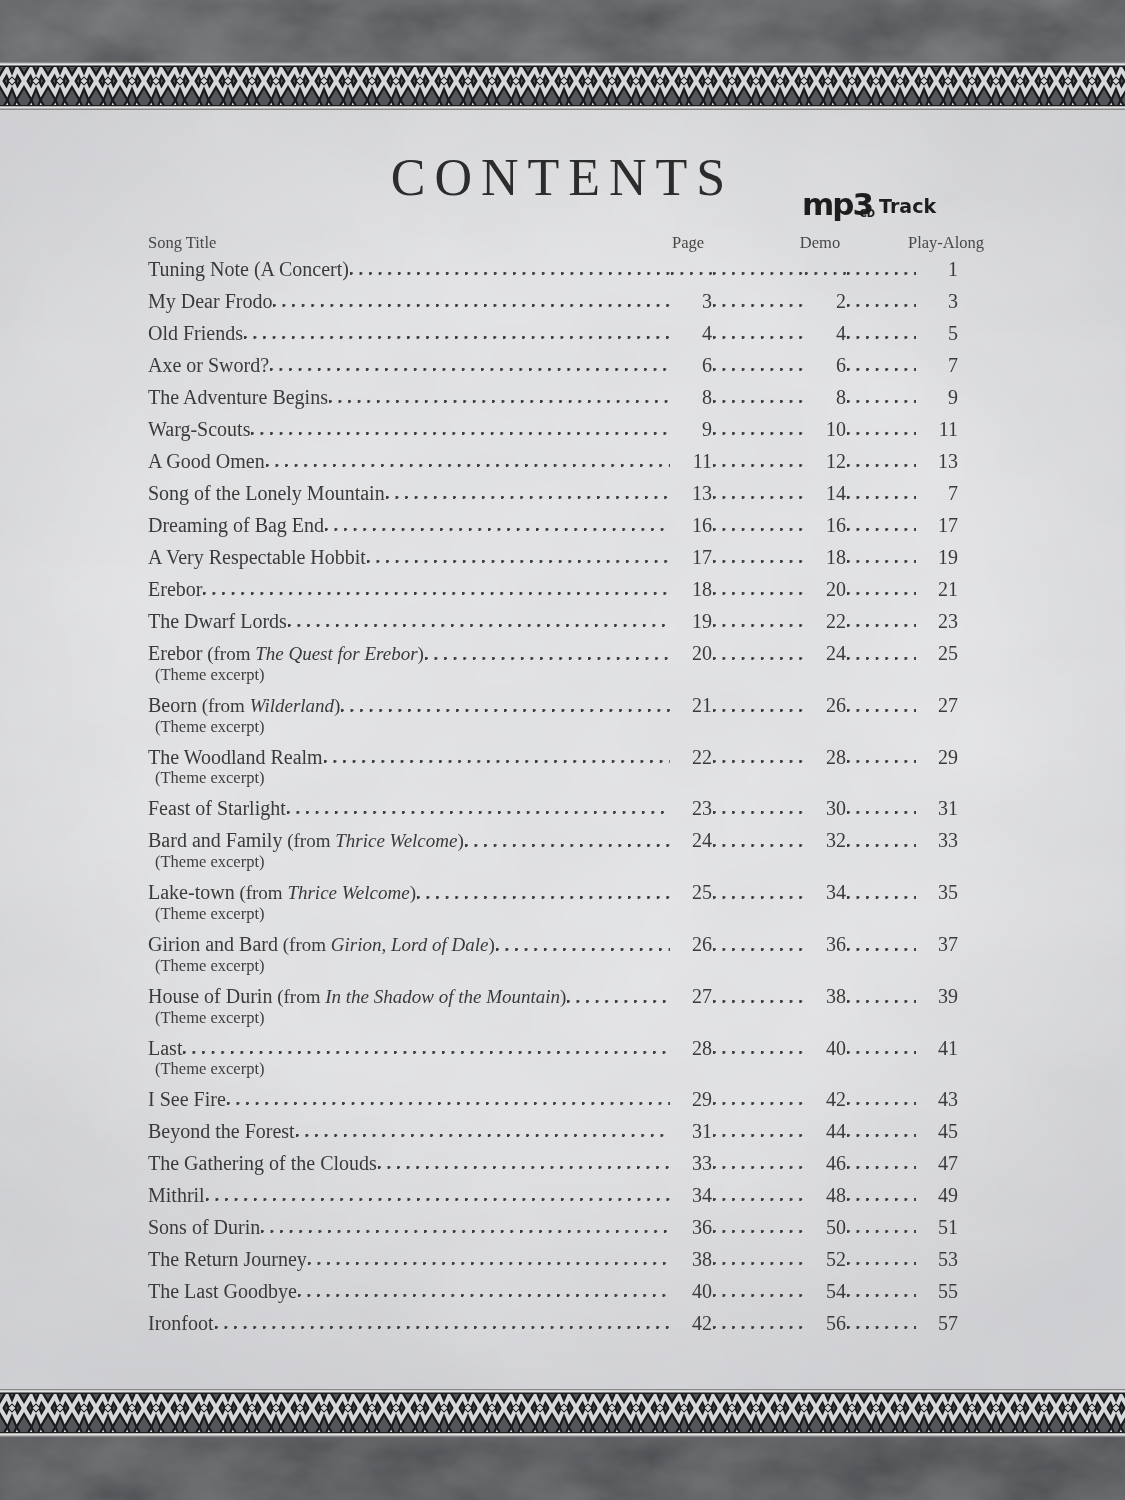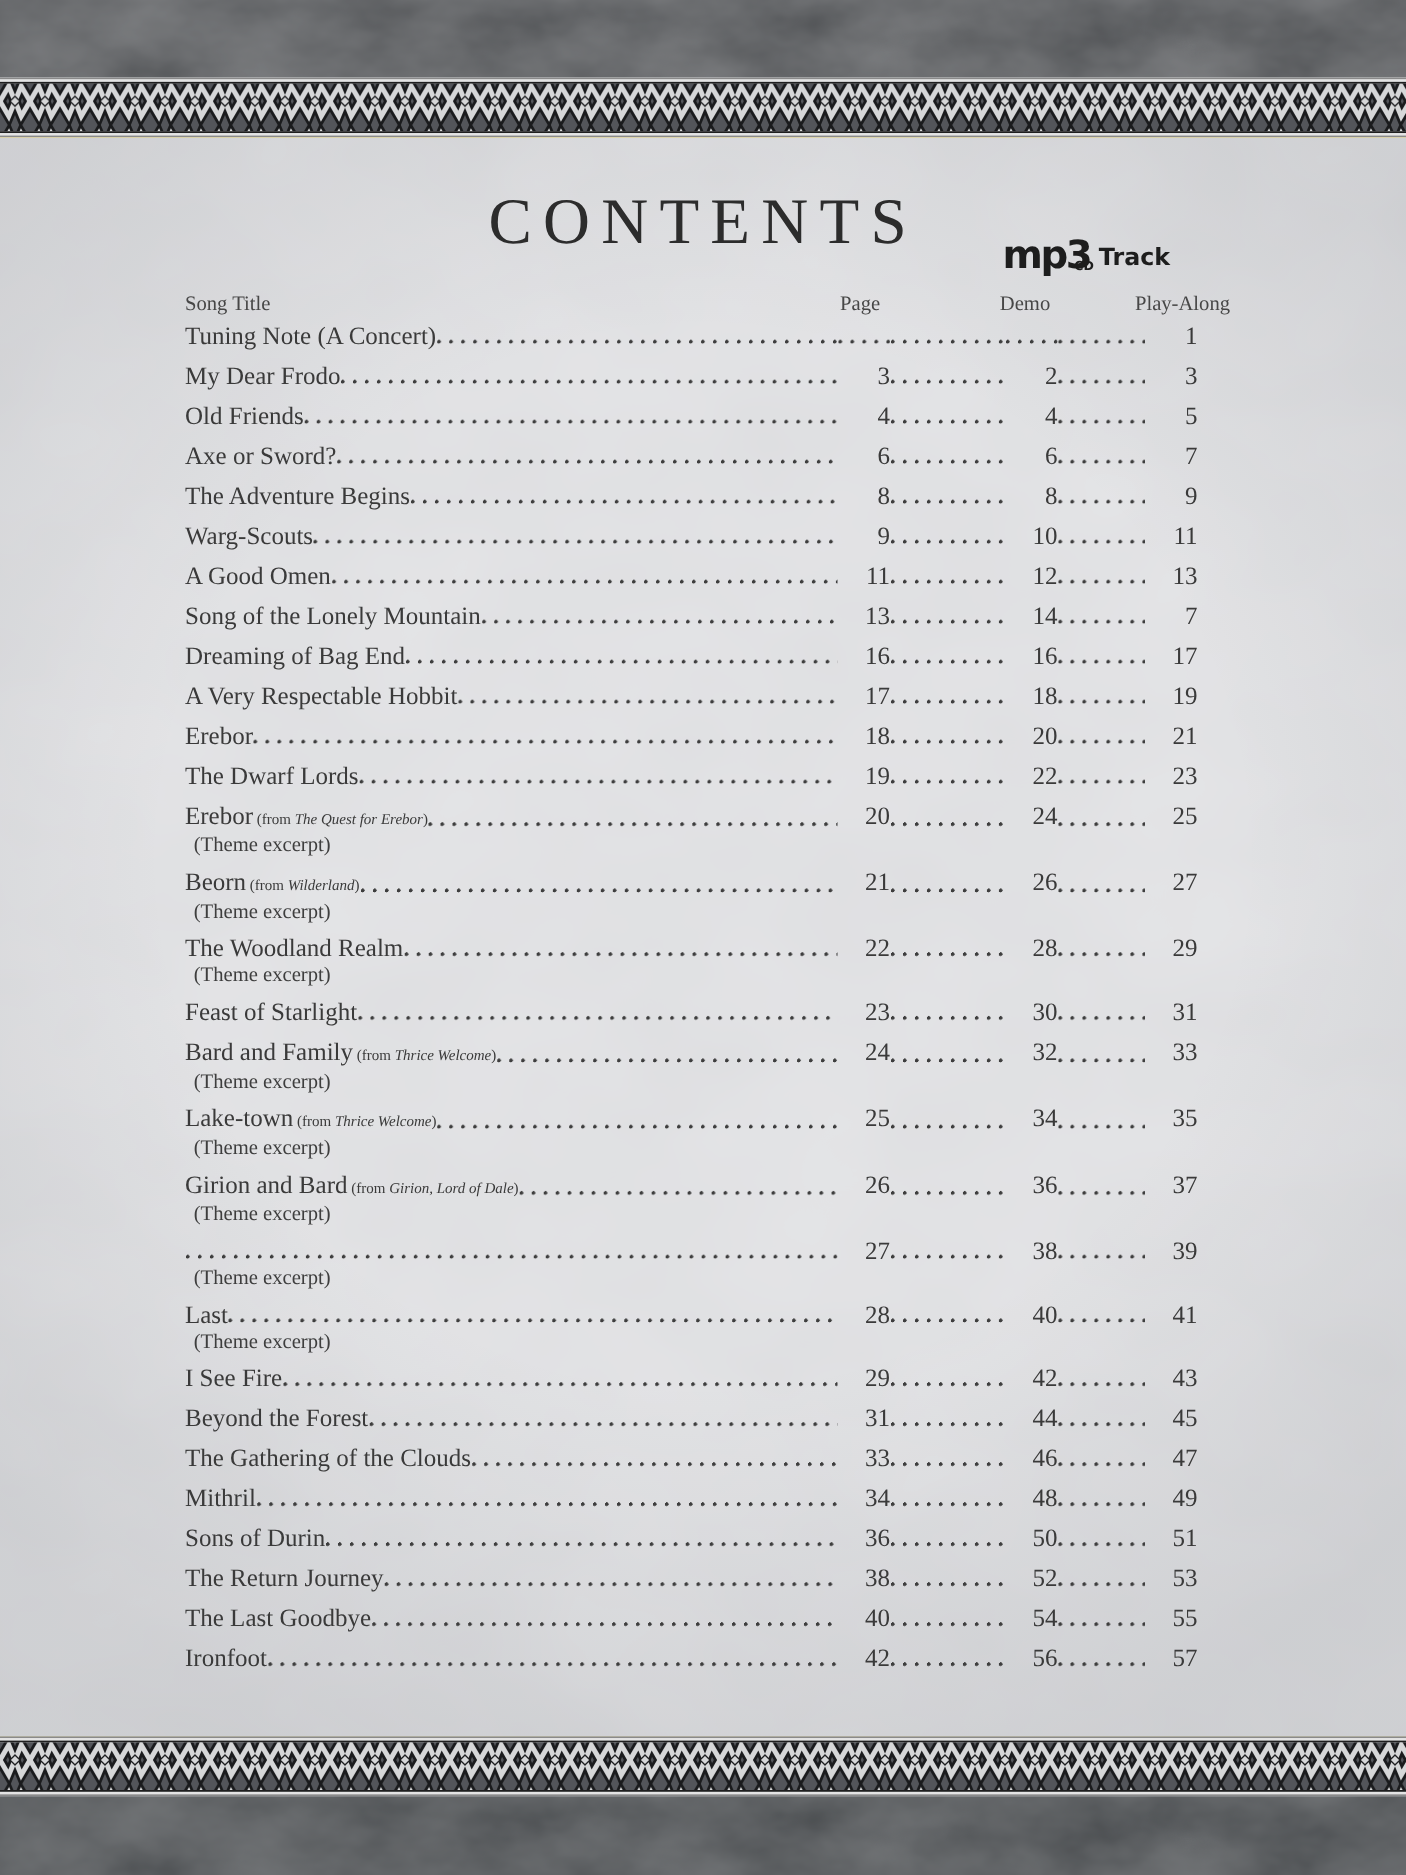--- a/index.html
+++ b/index.html
@@ -1,20 +1,20 @@
 <!DOCTYPE html>
 <html><head>
 <meta charset="utf-8">
 <style>
   html,body{margin:0;padding:0;background:#202225;}
   .stage{position:relative;width:1125px;height:1500px;overflow:hidden;
          font-family:"Liberation Serif",serif;color:#3a3a3a;background:#d7d8da;}
   svg.layer{position:absolute;left:0;display:block;}
   
-  .paper{position:absolute;top:110px;left:0;width:1125px;height:1279px;background:#fde047;}
+  .paper{position:absolute;top:110px;left:0;width:1125px;height:1279px;background:#bef264;}
   .paper .tex{position:absolute;top:0;left:0;}
   .vignette{position:absolute;inset:0;pointer-events:none;
     background:radial-gradient(ellipse 70% 60% at 50% 45%, rgba(0,0,0,0) 55%, rgba(80,84,92,0.13) 100%);}
   .content{position:absolute;inset:0;}
   
   .page-title{position:absolute;top:40px;left:0;width:100%;margin:0;text-align:center;
     font-size:52px;line-height:56px;font-weight:normal;letter-spacing:9px;color:#2c2c2c;
     font-family:"Liberation Serif",serif;}
   
   .logo{position:absolute;top:82px;left:802px;display:flex;align-items:flex-end;gap:7px;
@@ -26,21 +26,21 @@
   .hdr{position:absolute;top:124px;font-size:16.5px;line-height:18px;color:#474747;}
   .hdr-song{left:148px;}
   .hdr-page{left:672px;width:60px;text-align:left;}
   .hdr-demo{left:790px;width:60px;text-align:center;}
   .hdr-play{left:905px;width:82px;text-align:center;}
   
   .list{position:absolute;left:148px;top:148px;width:810px;}
   .row{margin-bottom:10px;}
   .line1{display:flex;align-items:flex-start;font-size:20px;line-height:22px;white-space:nowrap;}
   .stwrap{flex:0 0 auto;}
-  .from{font-size:12px;text-align:center;}
+  .from{font-size:19px;text-align:center;}
   .fill{flex:1 1 auto;min-width:8px;}
   .num{flex:0 0 42px;text-align:right;font-size:20px;}
   .g1{flex:0 0 92px;}
   .g2{flex:0 0 70px;}
   .dots{align-self:flex-end;height:5px;margin-bottom:4px;
     background-image:radial-gradient(circle at 2.2px 2.4px,#3e3e3e 1.35px,rgba(0,0,0,0) 1.65px);
     background-repeat:repeat-x;background-size:9.6px 5px;}
   .num.dots{height:5px;}
   .line2{font-size:16.5px;line-height:19px;padding-left:7px;color:#3e3e3e;}
 </style>
@@ -360,20 +360,21 @@
       <span class="g1 dots"></span>
       <span class="num">36</span>
       <span class="g2 dots"></span>
       <span class="num">37</span>
     </div>
     <div class="line2">(Theme excerpt)</div>
   </div>
 
   <div class="row">
     <div class="line1">
+      <span class="stwrap"><span>House of Durin</span><span class="from"> (from <i>In the Shadow of the Mountain</i>)</span></span>
       <span class="fill dots"></span>
       <span class="num">27</span>
       <span class="g1 dots"></span>
       <span class="num">38</span>
       <span class="g2 dots"></span>
       <span class="num">39</span>
     </div>
     <div class="line2">(Theme excerpt)</div>
   </div>
 

